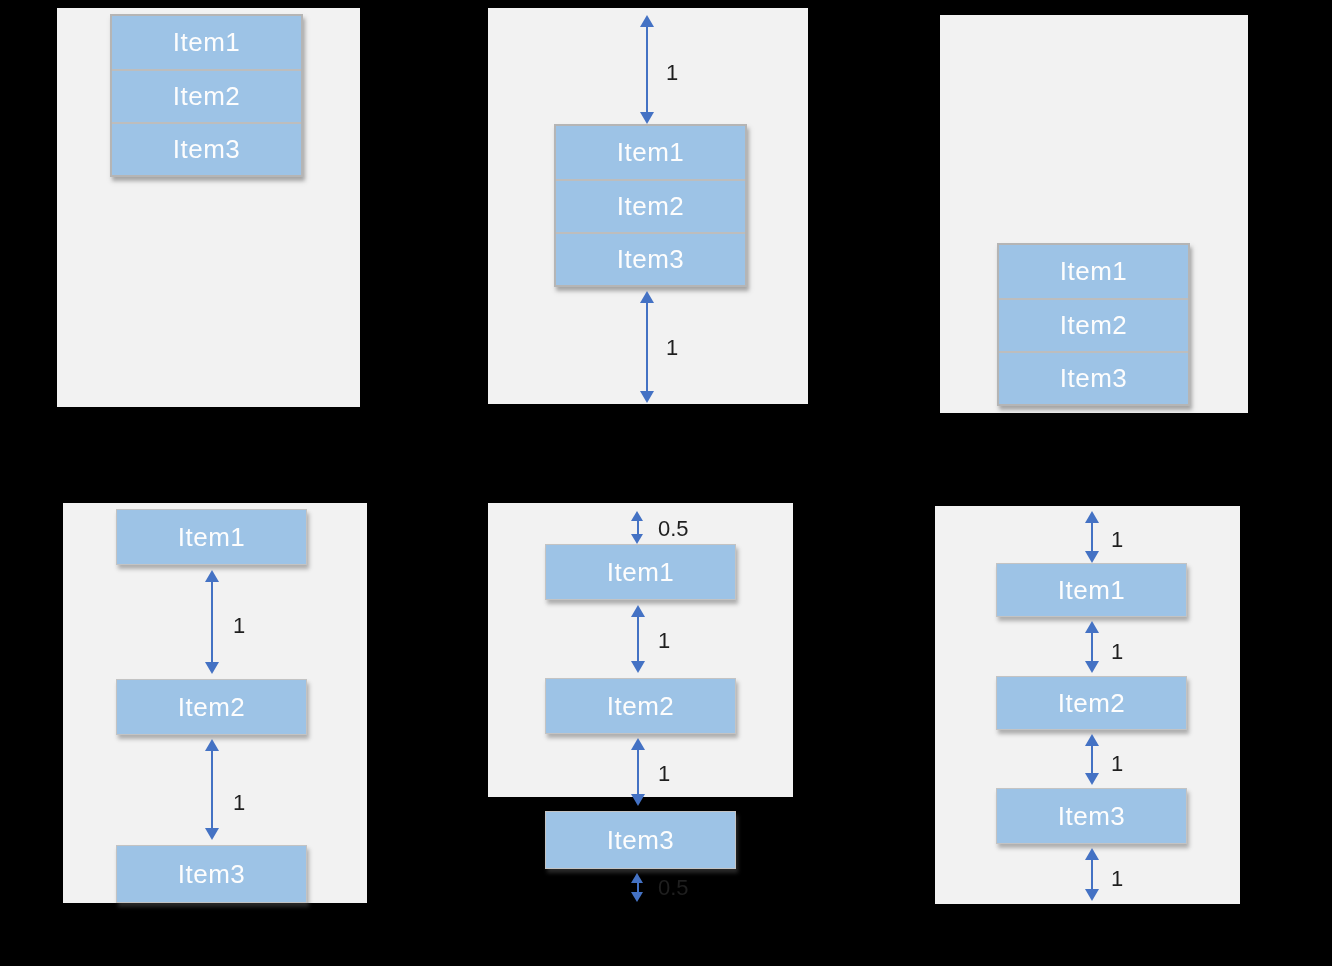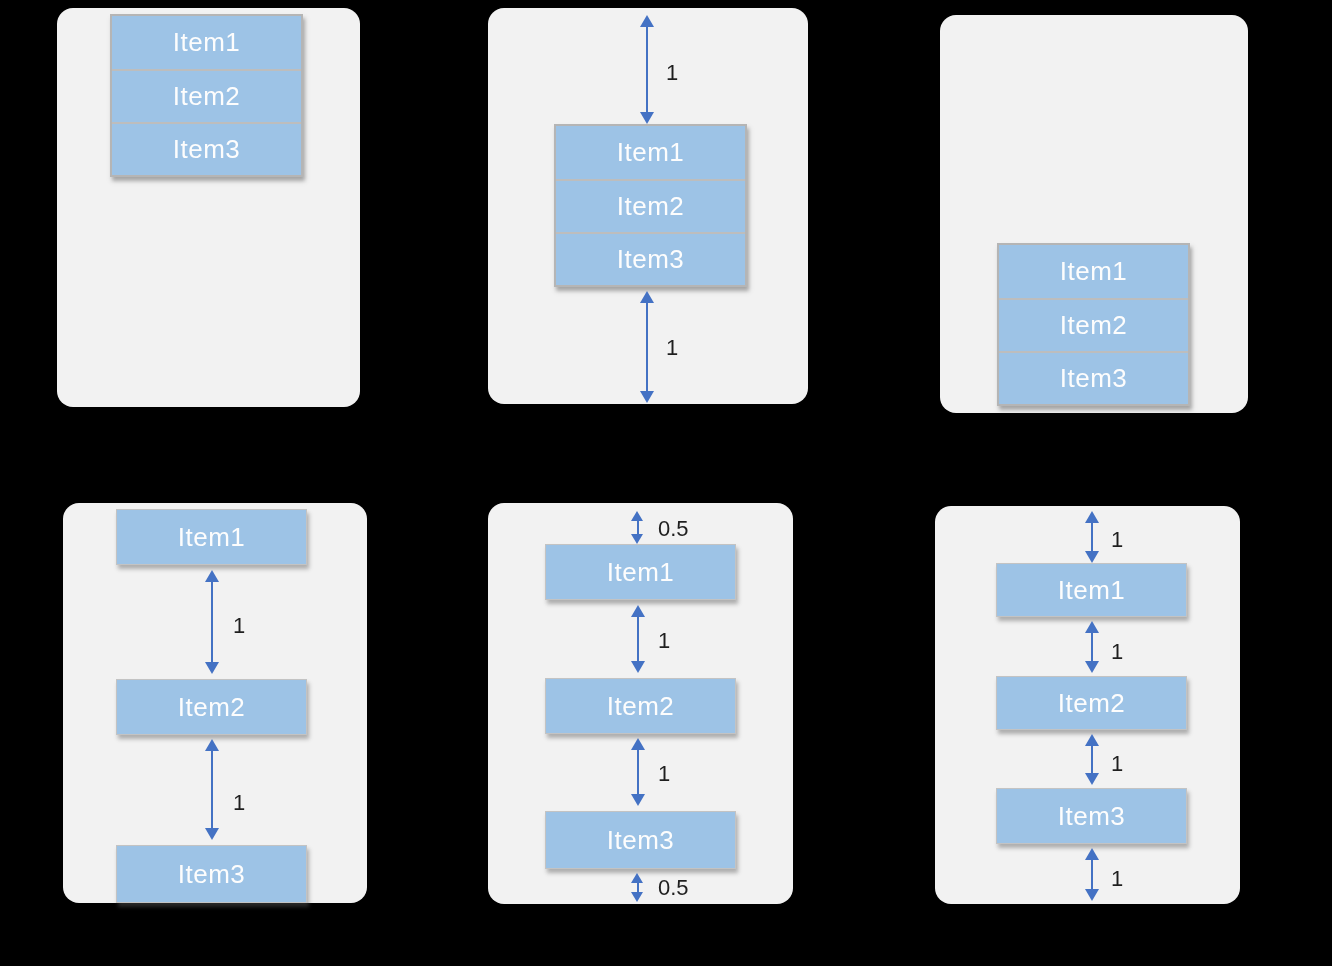--- a/index.html
+++ b/index.html
@@ -14,21 +14,21 @@
     --watermark-text: #e2e2e2;
   }
   * { margin:0; padding:0; box-sizing:border-box; }
   html,body { background:#000; }
   .stage {
     position:relative; width:1332px; height:966px;
     background:var(--bg); overflow:hidden;
     font-family:"Liberation Sans","DejaVu Sans",sans-serif;
   }
   .panel {
-    position:absolute; background:var(--panel-bg);border-radius:16px;
+    position:absolute; background:var(--panel-bg);
   }
   
   .stack {
     position:absolute; width:193px;
     border:2px solid var(--item-border);
     background:var(--item-bg);
     box-shadow:2px 4px 4px rgba(90,90,90,0.5);
   }
   .stack .stack-item {
     height:53px; display:flex; align-items:center; justify-content:center;
@@ -125,21 +125,21 @@
     <div class="box" style="left:53px; top:176px;">Item2</div>
     <div class="arrow" style="left:141px; top:236px; height:101px;">
       <span class="head-top"></span>
       <span class="shaft"></span>
       <span class="head-bottom"></span>
     </div>
     <div class="num" style="left:170px; top:287px;">1</div>
     <div class="box" style="left:53px; top:342px; height:58px;">Item3</div>
   </div>
 
-  <div class="panel" style="left:488px; top:503px; width:305px; height:401px;">
+  <div class="panel" style="left:488px; top:503px; width:305px; height:294px;">
     <div class="arrow small" style="left:142px; top:8px; height:33px;">
       <span class="head-top"></span>
       <span class="shaft"></span>
       <span class="head-bottom"></span>
     </div>
     <div class="num" style="left:170px; top:13px;">0.5</div>
     <div class="box" style="left:57px; top:41px;">Item1</div>
     <div class="arrow" style="left:142px; top:102px; height:68px;">
       <span class="head-top"></span>
       <span class="shaft"></span>

